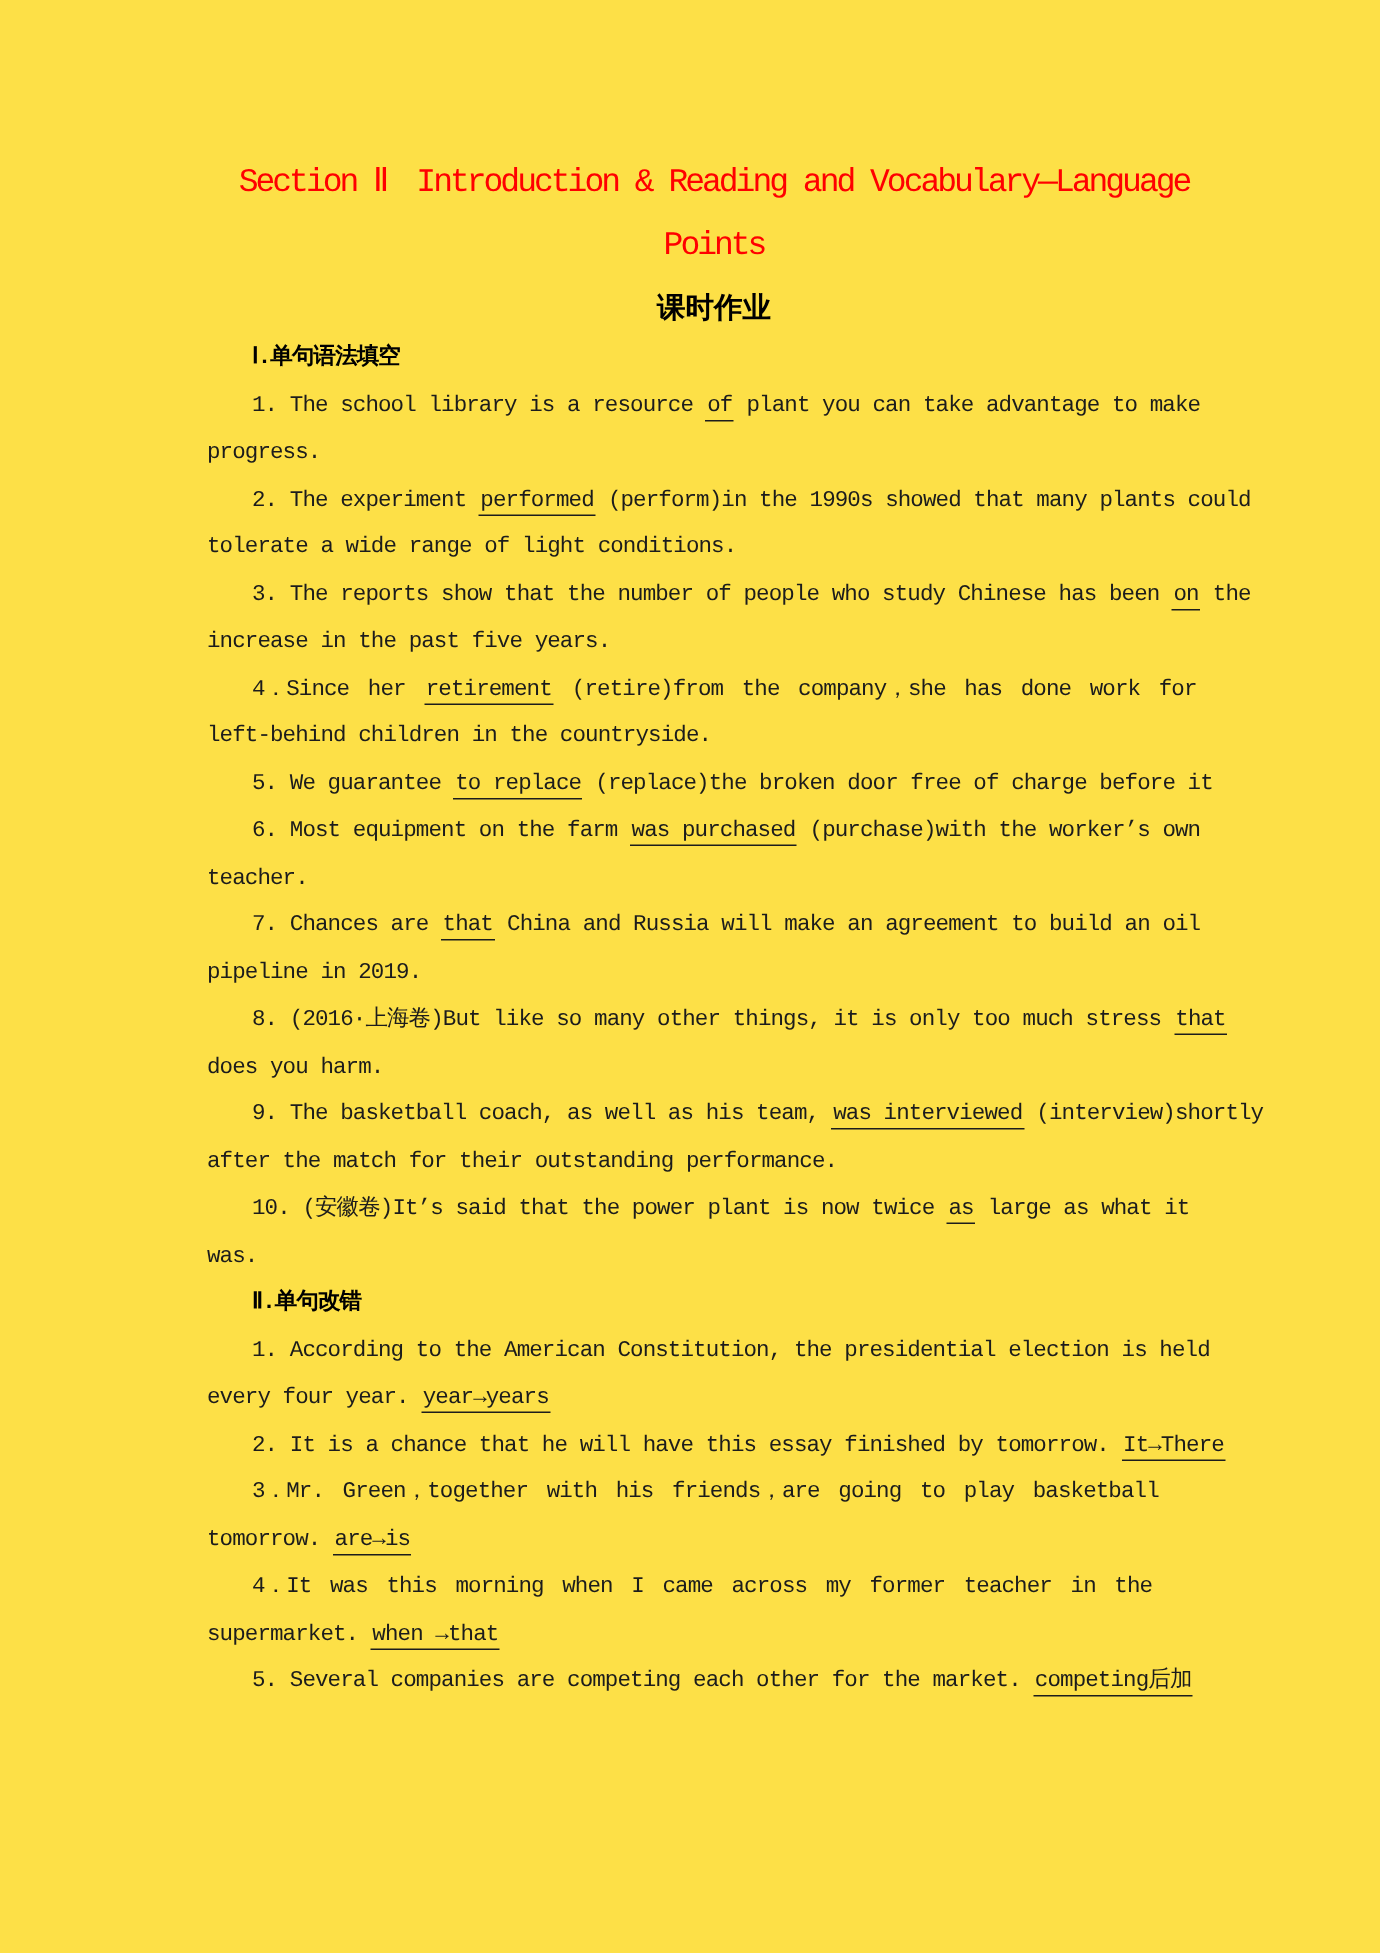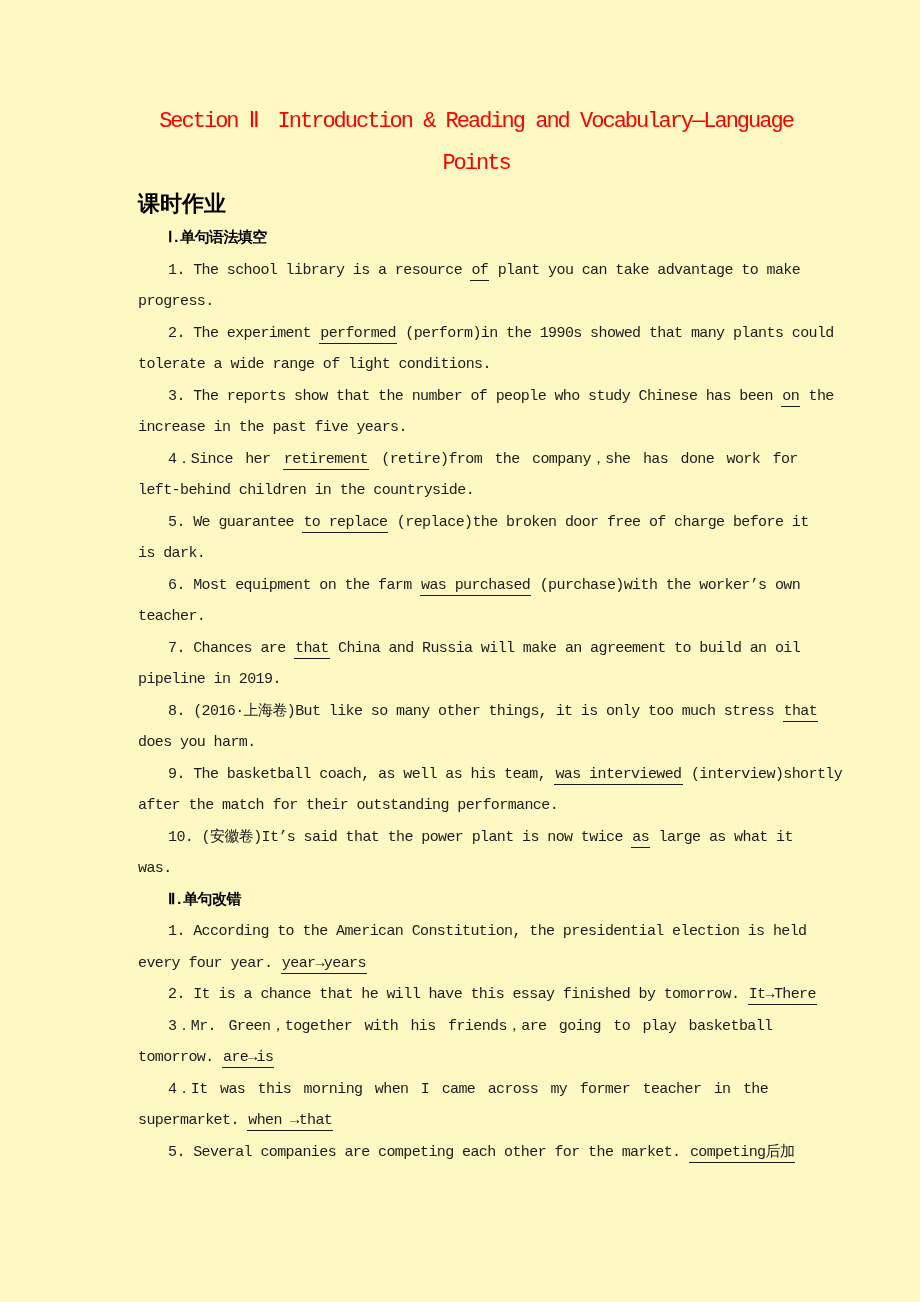--- a/index.html
+++ b/index.html
@@ -2,38 +2,38 @@
 <html><head>
 <meta charset="utf-8">
 <style>
   html, body { margin: 0; padding: 0; background: #ffffff; }
   .page {
     position: relative;
     width: 920px;
     height: 1302px;
     box-sizing: border-box;
     padding: 105px 106px 0 138px;
-    background: #fef9c3;
+    background: #fde047;
     overflow: hidden;
     font-family: "Liberation Mono", "DejaVu Sans Mono", monospace;
     color: #1c1c1c;
   }
   .title {
     text-align: center;
     color: #ff0000;
     font-size: 22px;
     line-height: 34px;
     letter-spacing: -2px;
     white-space: pre;
   }
   .title-line2 { margin-top: 8px; }
   .subtitle {
     margin-top: 14px;
-    text-align: left;
-    font-size: 22px;
+    text-align: center;
+    font-size: 19px;
     line-height: 22px;
     font-weight: 700;
     color: #000000;
   }
   .content {
     margin-top: 6px;
     font-size: 15px;
     line-height: 31.5px;
     letter-spacing: -0.6px;
   }
@@ -62,21 +62,20 @@
       <div>
           <div class="line indent"><span>1. The school library is a resource </span><span class="u">of</span><span> plant you can take advantage to make</span></div>
           <div class="line"><span>progress.</span></div>
           <div class="line indent"><span>2. The experiment </span><span class="u">performed</span><span> (perform)in the 1990s showed that many plants could</span></div>
           <div class="line"><span>tolerate a wide range of light conditions.</span></div>
           <div class="line indent"><span>3. The reports show that the number of people who study Chinese has been </span><span class="u">on</span><span> the</span></div>
           <div class="line"><span>increase in the past five years.</span></div>
           <div class="line indent spread"><span>4．Since her </span><span class="u">retirement</span><span> (retire)from the company，she has done work for</span></div>
           <div class="line"><span>left-behind children in the countryside.</span></div>
           <div class="line indent"><span>5. We guarantee </span><span class="u">to replace</span><span> (replace)the broken door free of charge before it</span></div>
-          <div class="line"><span>is dark.</span></div>
           <div class="line indent"><span>6. Most equipment on the farm </span><span class="u">was purchased</span><span> (purchase)with the worker’s own</span></div>
           <div class="line"><span>teacher.</span></div>
           <div class="line indent"><span>7. Chances are </span><span class="u">that</span><span> China and Russia will make an agreement to build an oil</span></div>
           <div class="line"><span>pipeline in 2019.</span></div>
           <div class="line indent"><span>8. (2016·上海卷)But like so many other things, it is only too much stress </span><span class="u">that</span></div>
           <div class="line"><span>does you harm.</span></div>
           <div class="line indent"><span>9. The basketball coach, as well as his team, </span><span class="u">was interviewed</span><span> (interview)shortly</span></div>
           <div class="line"><span>after the match for their outstanding performance.</span></div>
           <div class="line indent"><span>10. (安徽卷)It’s said that the power plant is now twice </span><span class="u">as</span><span> large as what it</span></div>
           <div class="line"><span>was.</span></div>

